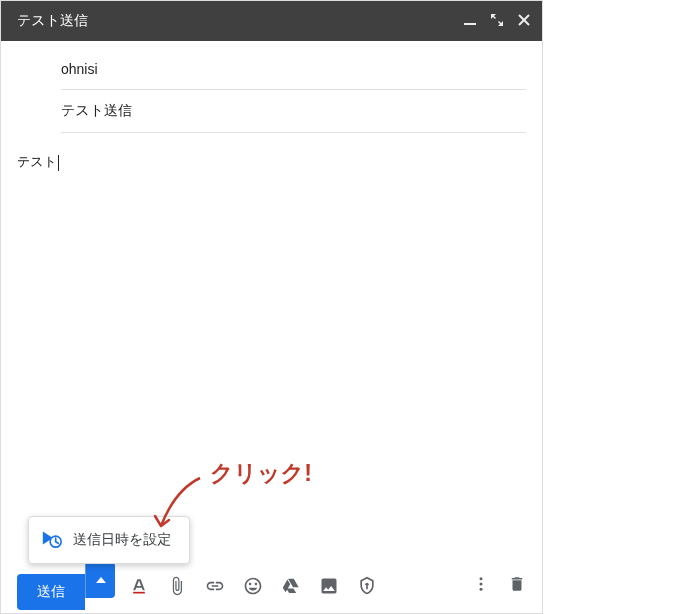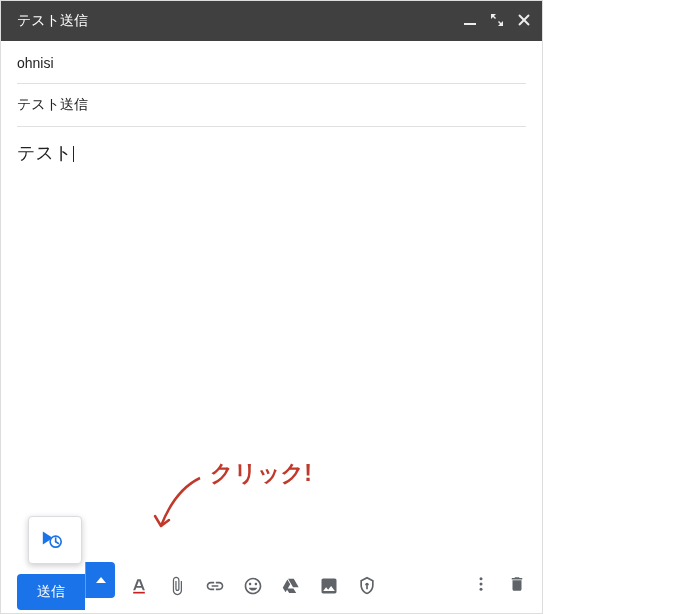--- a/index.html
+++ b/index.html
@@ -35,32 +35,33 @@
     display: flex;
     gap: 14px;
     align-items: center;
   }
   .titlebar-actions span {
     cursor: pointer;
     opacity: 0.9;
     font-size: 14px;
   }
   .fields {
-    padding: 2px 16px;
+    padding: 8px 16px;
+    margin-left: 44px;
   }
   .field-row {
     border-bottom: 1px solid #e0e0e0;
     padding: 12px 0;
     font-size: 14px;
     color: #222;
   }
   .body-area {
     flex: 1;
     padding: 12px 16px;
-    font-size: 18px;
+    font-size: 13px;
     color: #222;
     position: relative;
   }
   .body-caret::after {
     content: "";
     display: inline-block;
     width: 1px;
     height: 16px;
     background: #222;
     vertical-align: middle;
@@ -280,20 +281,21 @@
 <div class="schedule-popup">
   <span>
     <svg width="22" height="22" viewBox="0 0 24 24">
       <path d="M2 5 L13 12 L2 19 Z" fill="#1a73e8"></path>
       <circle cx="16" cy="16" r="6.5" fill="#fff"></circle>
       <circle cx="16" cy="16" r="6" fill="none" stroke="#1a73e8" stroke-width="1.8"></circle>
       <line x1="16" y1="16" x2="16" y2="12" stroke="#1a73e8" stroke-width="1.8" stroke-linecap="round"></line>
       <line x1="16" y1="16" x2="19" y2="18" stroke="#1a73e8" stroke-width="1.8" stroke-linecap="round"></line>
     </svg>
   </span>
+  <span class="schedule-popup-label">送信日時を設定</span>
 </div>
 
 <div class="annotation">
   <div class="annotation-text">クリック!</div>
   <svg class="annotation-arrow" width="70" height="70">
     <path d="M55 8 Q 30 20 16 56" stroke="#c0392b" stroke-width="2.5" fill="none"></path>
     <path d="M16 56 L10 46 M16 56 L24 50" stroke="#c0392b" stroke-width="2.5" fill="none" stroke-linecap="round"></path>
   </svg>
 </div>
 

